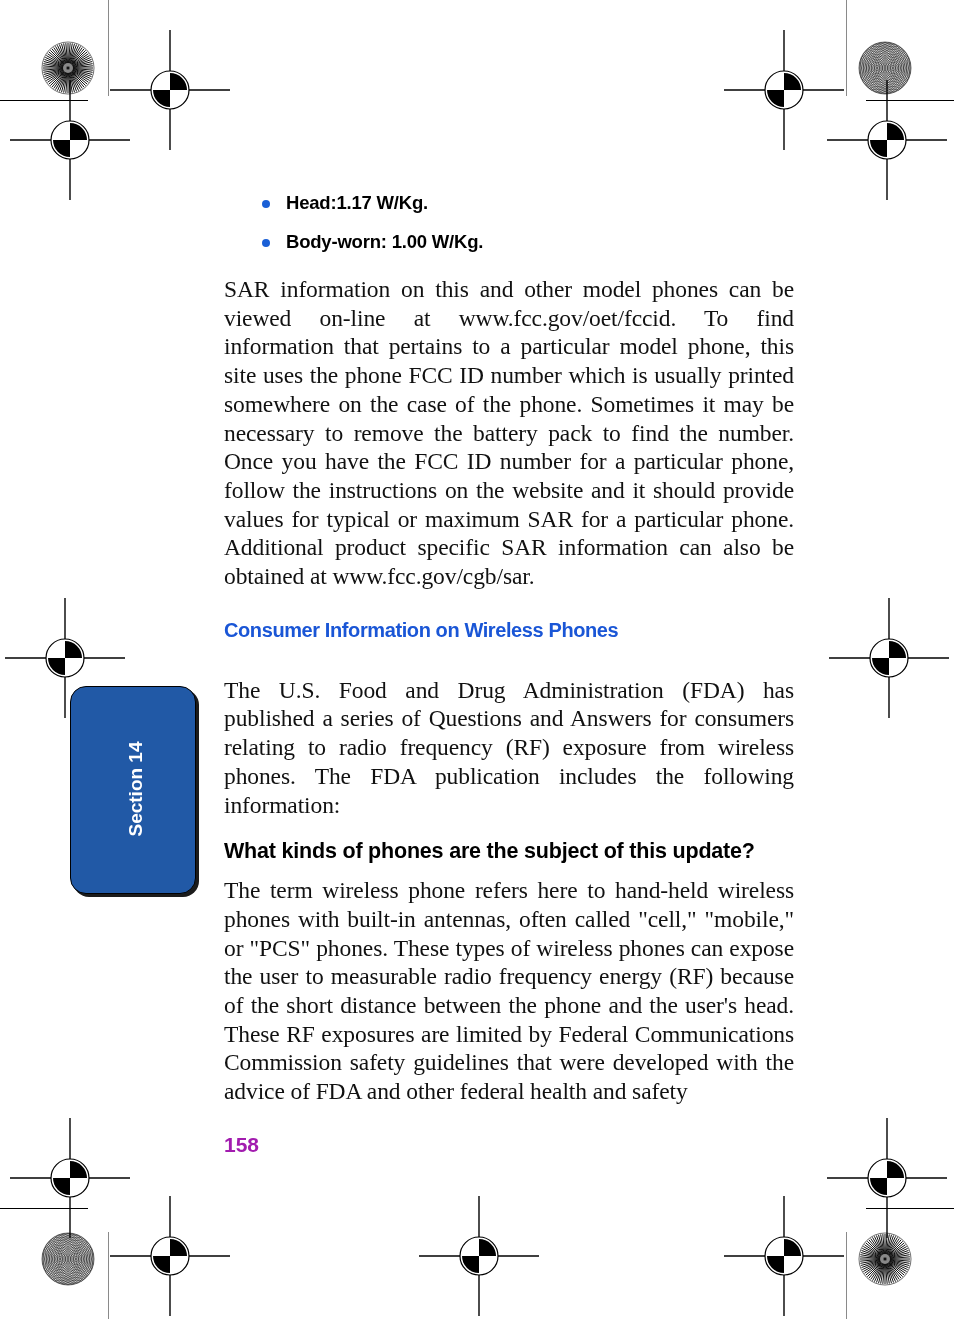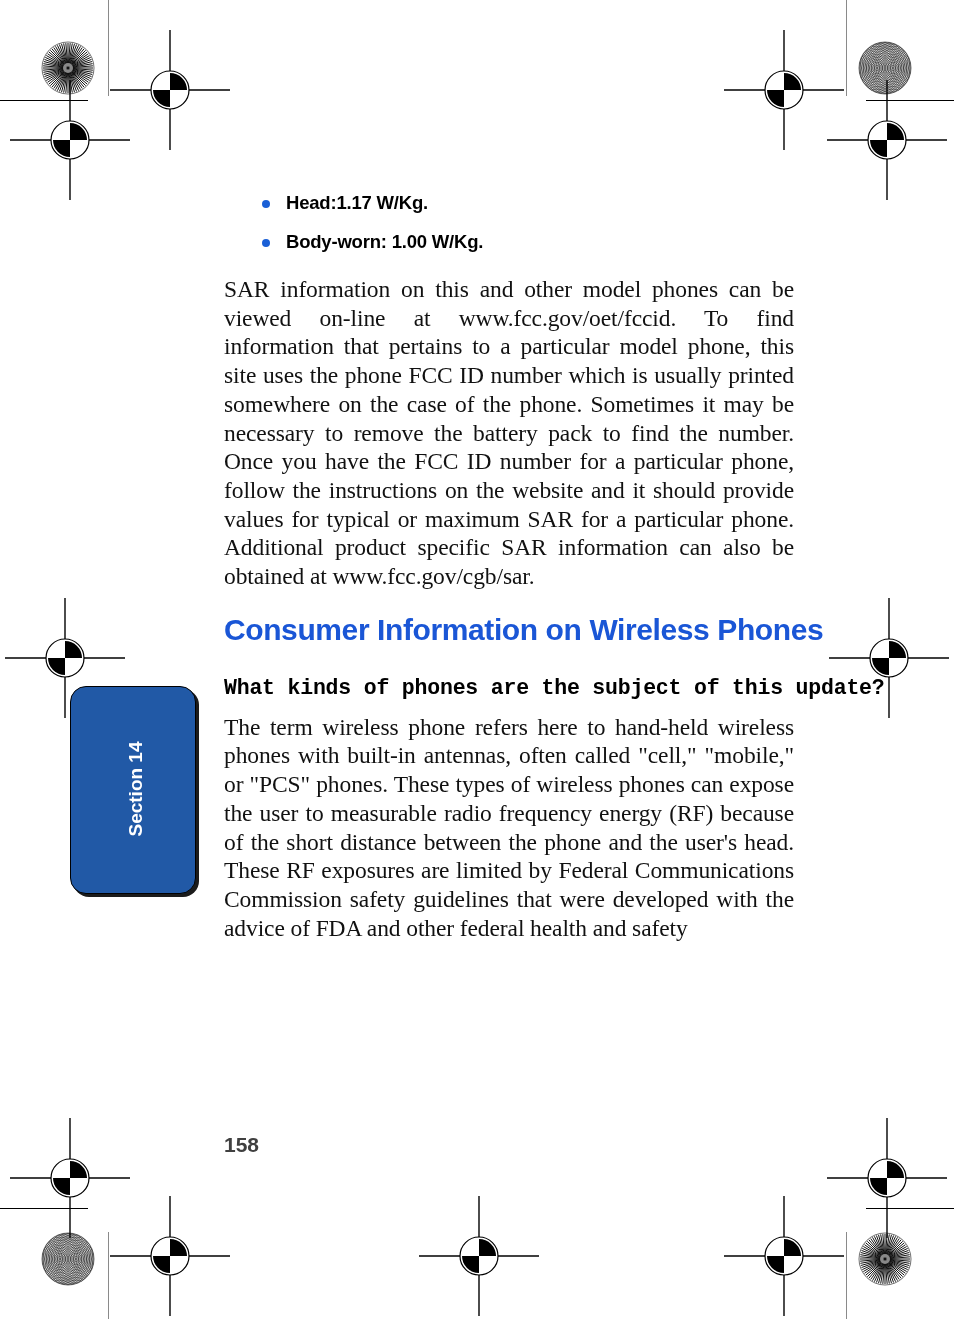--- a/index.html
+++ b/index.html
@@ -82,30 +82,30 @@
     text-align: justify;
     text-justify: inter-word;
     color: #111111;
     letter-spacing: -0.1px;
   }
 
   h2.section-title {
     margin: 22px 0 29px 0;
     font-family: "Liberation Sans Narrow", "Liberation Sans", sans-serif;
     font-weight: bold;
-    font-size: 30px;
+    font-size: 20px;
     line-height: 34px;
     letter-spacing: -0.4px;
     color: #1A56D6;
     white-space: nowrap;
   }
 
   h3.sub-title {
     margin: 20px 0 12px 0;
-    font-family: Liberation Mono, monospace;
+    font-family: Liberation Sans, sans-serif;
     font-weight: bold;
     font-size: 21.5px;
     line-height: 25px;
     letter-spacing: -0.2px;
     color: #000000;
     white-space: nowrap;
   }
 
   
   #section-tab {
@@ -138,21 +138,21 @@
   }
 
   
   #page-number {
     position: absolute;
     left: 224px;
     top: 1133px;
     font-family: "Liberation Sans Narrow", "Liberation Sans", sans-serif;
     font-weight: bold;
     font-size: 21px;
-    color: #404040;
+    color: #a21caf;
   }
 </style>
 </head>
 <body>
 
 <div id="page">
 
   <div class="trimline-v" style="left:108px; top:0px; height:96px;"></div>
   <div class="trimline-v" style="left:846px; top:0px; height:96px;"></div>
   <div class="trimline-v" style="left:108px; top:1232px; height:87px;"></div>
@@ -556,20 +556,21 @@
       <li>
         <span class="dot"></span>
         <span>Body-worn: 1.00 W/Kg.</span>
       </li>
     </ul>
 
     <p class="body">SAR information on this and other model phones can be viewed on-line at www.fcc.gov/oet/fccid.  To find information that pertains to a particular model phone, this site uses the phone FCC ID number which is usually printed somewhere on the case of the phone.  Sometimes it may be necessary to remove the battery pack to find the number.  Once you have the FCC ID number for a particular phone, follow the instructions on the website and it should provide values for typical or maximum SAR for a particular phone.  Additional product specific SAR information can also be obtained at www.fcc.gov/cgb/sar.</p>
 
     <h2 class="section-title">Consumer Information on Wireless Phones</h2>
 
+    <p class="body">The U.S. Food and Drug Administration (FDA) has published a series of Questions and Answers  for consumers relating to radio frequency (RF) exposure from wireless phones.  The FDA publication includes the following information:</p>
 
     <h3 class="sub-title">What kinds of phones are the subject of this update?</h3>
 
     <p class="body">The term wireless phone refers here to hand-held wireless phones with built-in antennas, often called "cell," "mobile," or "PCS" phones.  These types of wireless phones can expose the user to measurable radio frequency energy (RF) because of the short distance between the phone and the user's head.  These RF exposures are limited by Federal Communications Commission safety guidelines that were developed with the advice of FDA and other federal health and safety</p>
 
   </div>
 
   <div id="page-number">158</div>
 
 </div>

